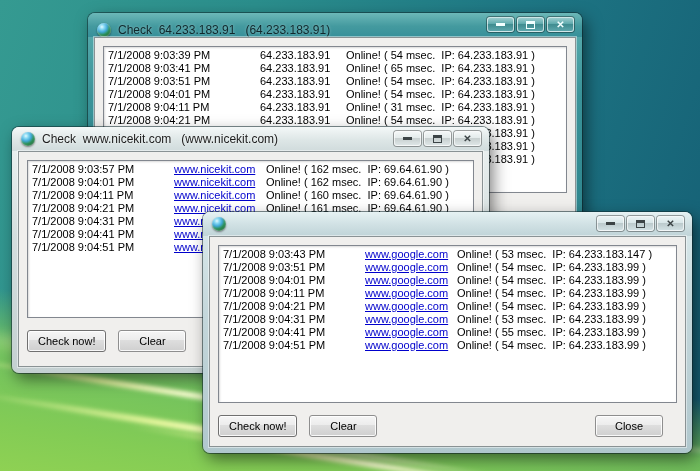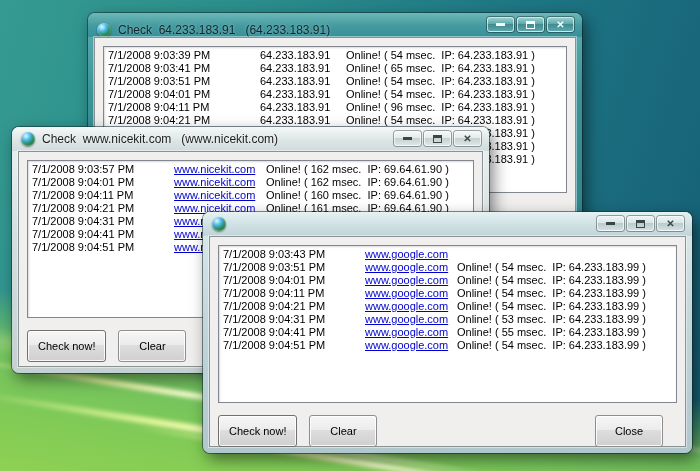--- a/index.html
+++ b/index.html
@@ -71,21 +71,21 @@
   .win-nicekit .listbox { flex:0 0 158px; }
   .win-google .listbox { flex:0 0 158px; }
   .row { display:grid; grid-template-columns:142px 92px 1fr; height:13px; line-height:13px; white-space:pre; }
   .win-ip .row { grid-template-columns:152px 86px 1fr; }
   .cell { overflow:hidden; }
   .host-link { color:#0000cc; text-decoration:underline; cursor:pointer; }
   .win-ip .host-cell { color:#000; text-decoration:none; }
 
   
   .buttons-row { display:flex; margin-top:12px; align-items:center; }
-  .btn { height:32px; font-size:11px; color:#000; padding:0 10px; border:1px solid #8e8e8e; border-radius:3px;
+  .btn { height:22px; font-size:11px; color:#000; padding:0 10px; border:1px solid #8e8e8e; border-radius:3px;
     background:linear-gradient(180deg,#f6f6f6 0%,#ececec 45%,#dedede 46%,#cfcfcf 100%);
     box-shadow:inset 0 0 0 1px rgba(255,255,255,0.85); display:flex; align-items:center; justify-content:center; }
   .btn-check { min-width:76px; border-color:#707070; }
   .btn-clear { min-width:68px; margin-left:12px; }
   .btn-close-action { min-width:68px; margin-left:auto; margin-right:14px; }
 </style>
 </head>
 <body>
 
 <div class="desktop">
@@ -135,21 +135,21 @@
 
           <div class="row">
             <span class="cell">7/1/2008 9:04:01 PM</span>
             <span class="cell host-cell">64.233.183.91</span>
             <span class="cell">Online! ( 54 msec.  IP: 64.233.183.91 )</span>
           </div>
 
           <div class="row">
             <span class="cell">7/1/2008 9:04:11 PM</span>
             <span class="cell host-cell">64.233.183.91</span>
-            <span class="cell">Online! ( 96 msec.  IP: 64.233.183.91 )</span>
+            <span class="cell">Online! ( 31 msec.  IP: 64.233.183.91 )</span>
           </div>
 
           <div class="row">
             <span class="cell">7/1/2008 9:04:21 PM</span>
             <span class="cell host-cell">64.233.183.91</span>
             <span class="cell">Online! ( 54 msec.  IP: 64.233.183.91 )</span>
           </div>
 
           <div class="row">
             <span class="cell">7/1/2008 9:04:31 PM</span>
@@ -254,20 +254,21 @@
             <span class="glyph-close">✕</span>
           </span>
       </span>
     </div>
     <div class="client">
       <div class="listbox">
 
           <div class="row">
             <span class="cell">7/1/2008 9:03:43 PM</span>
             <span class="cell host-cell host-link">www.google.com</span>
+            <span class="cell">Online! ( 53 msec.  IP: 64.233.183.147 )</span>
           </div>
 
           <div class="row">
             <span class="cell">7/1/2008 9:03:51 PM</span>
             <span class="cell host-cell host-link">www.google.com</span>
             <span class="cell">Online! ( 54 msec.  IP: 64.233.183.99 )</span>
           </div>
 
           <div class="row">
             <span class="cell">7/1/2008 9:04:01 PM</span>

